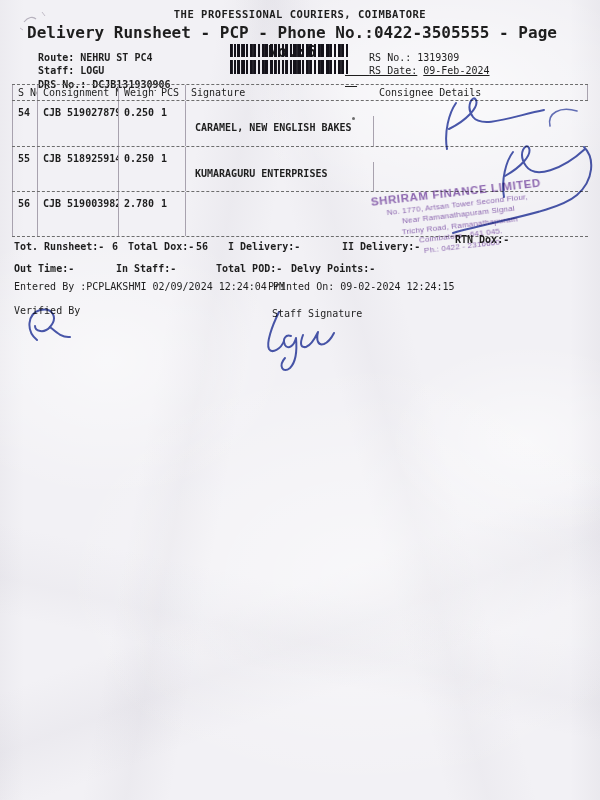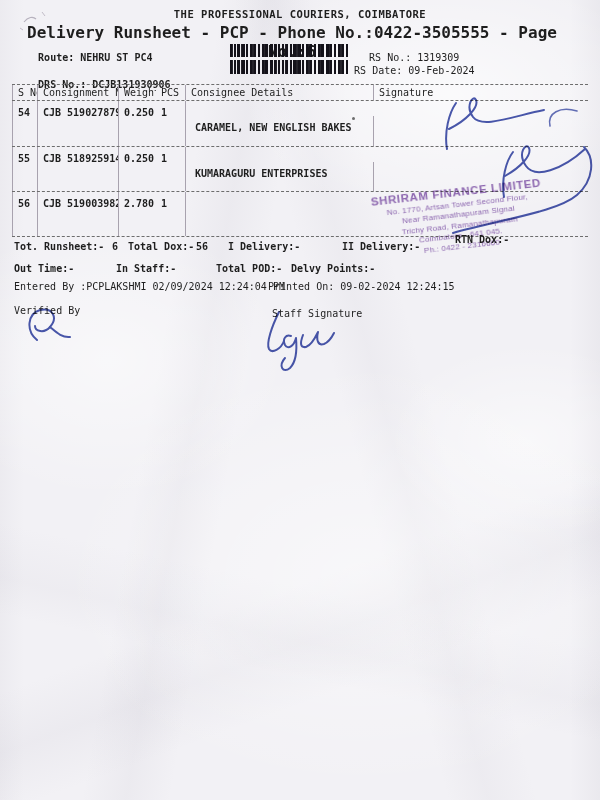--- a/index.html
+++ b/index.html
@@ -81,41 +81,44 @@
     <path d="M6,14 C10,9 15,8 18,11" stroke="#b7b2be" stroke-width="1.2" fill="none"></path>
     <path d="M24,4 l3,4 M2,20 l3,2" stroke="#c2bdc8" stroke-width="1" fill="none"></path>
   </svg>
 
   <div class="abs title1">THE PROFESSIONAL COURIERS, COIMBATORE</div>
   <div class="abs title2">Delivery Runsheet - PCP - Phone No.:0422-3505555 - Page No.:6</div>
 
   <div class="abs metaline bold" style="left:14px;top:41px;">
     <span class="lbl">Route:</span><span class="val">NEHRU ST PC4</span>
   </div>
+  <div class="abs metaline bold" style="left:14px;top:54px;">
+    <span class="lbl">Staff:</span><span class="val">LOGU</span>
+  </div>
   <div class="abs metaline bold" style="left:14px;top:68px;">
     <span class="lbl">DRS No.:</span><span class="val">DCJB131930906</span>
   </div>
 
   <div class="abs barcode"></div>
 
   <div class="abs metaline" style="left:345px;top:41px;">
     <span class="lbl">RS No.:</span><span class="val">1319309</span>
   </div>
-  <div class="abs metaline" style="left:330px;top:54px;">
+  <div class="abs metaline" style="left:345px;top:54px;text-decoration:underline;">
     <span class="lbl">RS Date:</span><span class="val">09-Feb-2024</span>
   </div>
 
   <div class="abs tbl">
     <div class="grid thead">
       <div class="cell bl br">S No</div>
       <div class="cell br">Consignment No</div>
       <div class="cell">Weight</div>
       <div class="cell br">PCS</div>
+      <div class="cell">Signature</div>
       <div class="cell br">Consignee Details</div>
-      <div class="cell">Signature</div>
     </div>
 
     <div class="grid row r54">
       <div class="cell bl br">54</div>
       <div class="cell br">CJB 519027879</div>
       <div class="cell">0.250</div>
       <div class="cell br">1</div>
       <div class="cell br consignee">CARAMEL, NEW ENGLISH BAKES</div>
       <div class="cell"></div>
     </div>

